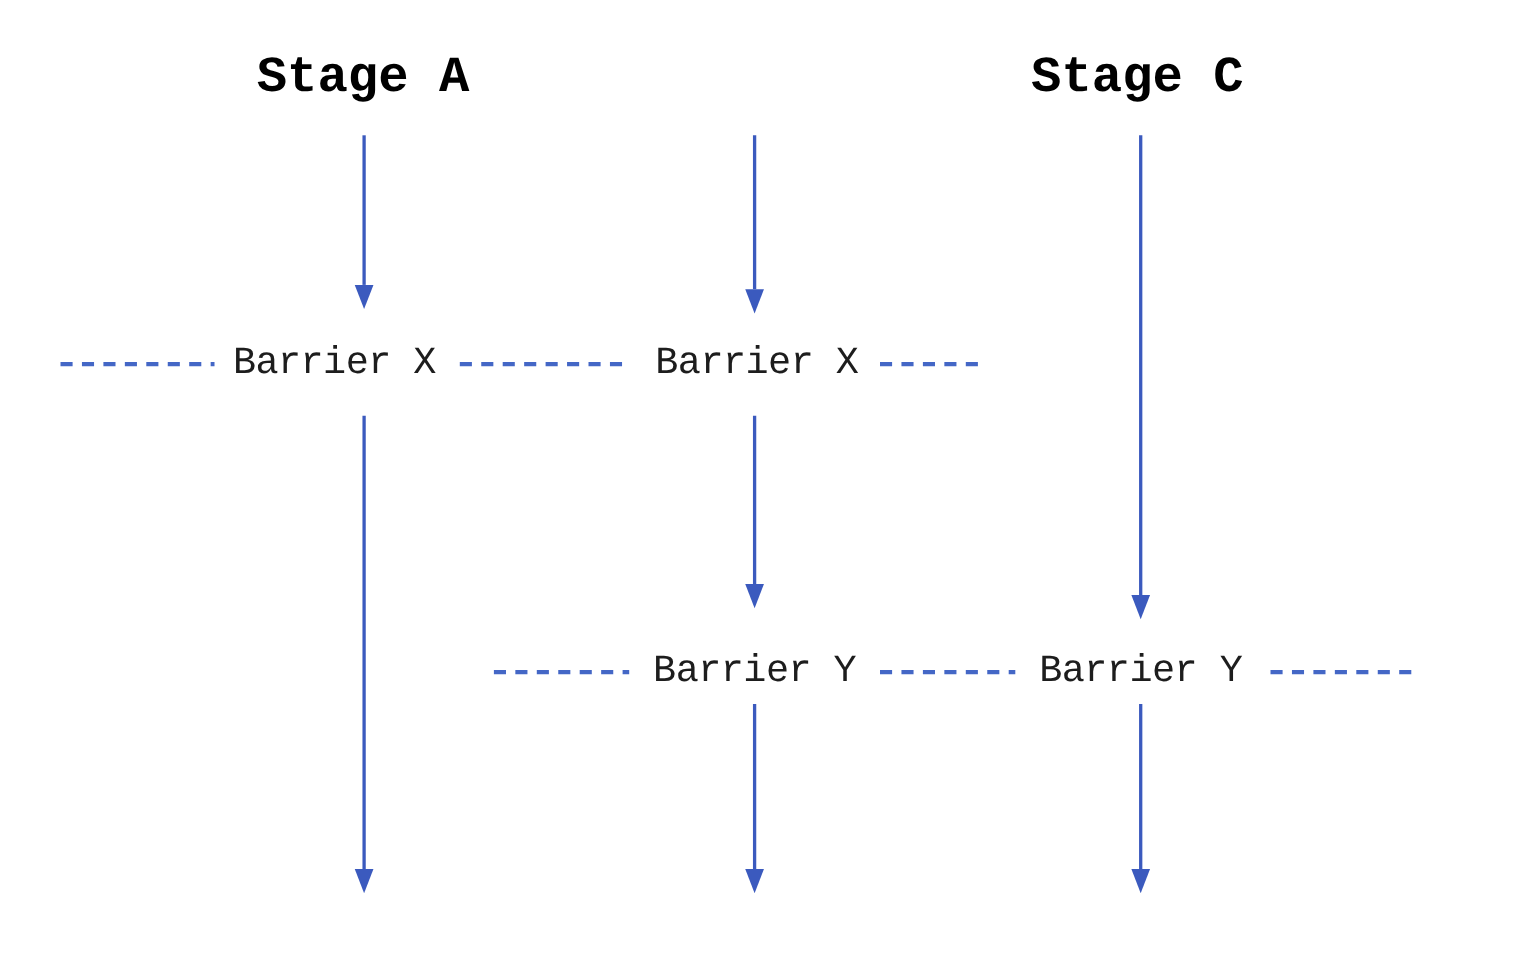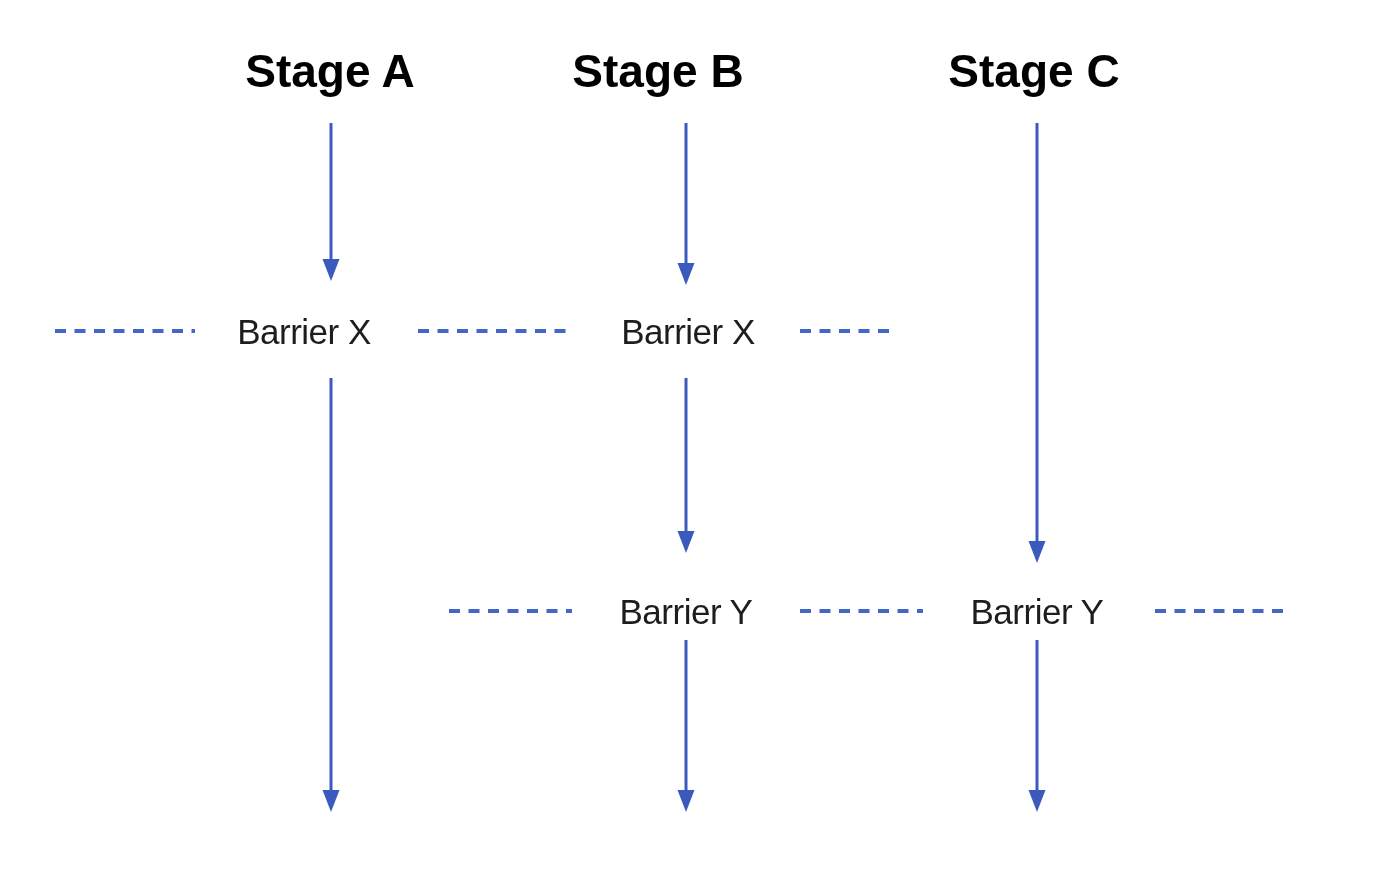--- a/index.html
+++ b/index.html
@@ -5,21 +5,21 @@
   html, body {
     margin: 0;
     padding: 0;
     background: var(--background, #ffffff);
   }
   .canvas {
     position: relative;
     width: 1305px;
     height: 875px;
     background: var(--background, #ffffff);
-    font-family: Liberation Sans, sans-serif;
+    font-family: Liberation Mono, monospace;
     overflow: hidden;
   }
   .flow-svg {
     position: absolute;
     left: 0;
     top: 0;
   }
   .arrow-line {
     stroke: var(--arrow, #3B5ABE);
     stroke-width: 3;
@@ -93,21 +93,20 @@
     </g>
 
     <g>
       <line class="barrier-dash" x1="449" y1="611" x2="572" y2="611"></line>
       <line class="barrier-dash" x1="800" y1="611" x2="923" y2="611"></line>
       <line class="barrier-dash" x1="1155" y1="611" x2="1283" y2="611"></line>
     </g>
   </svg>
 
   <div class="stage-title" style="left:330px;">Stage A</div>
-  <div class="stage-title" style="left:658px;">Stage B</div>
   <div class="stage-title" style="left:1034px;">Stage C</div>
 
   <div class="barrier-label" style="left:304px; top:331px;">Barrier X</div>
   <div class="barrier-label" style="left:688px; top:331px;">Barrier X</div>
   <div class="barrier-label" style="left:686px; top:611px;">Barrier Y</div>
   <div class="barrier-label" style="left:1037px; top:611px;">Barrier Y</div>
 
 </div>
 
 </body></html>

